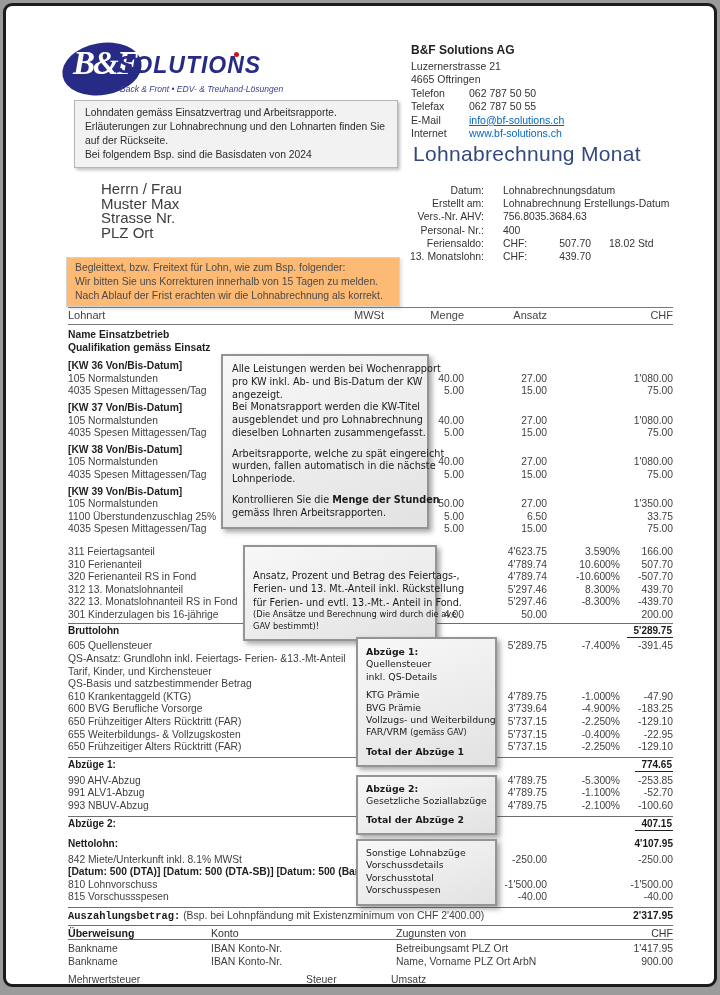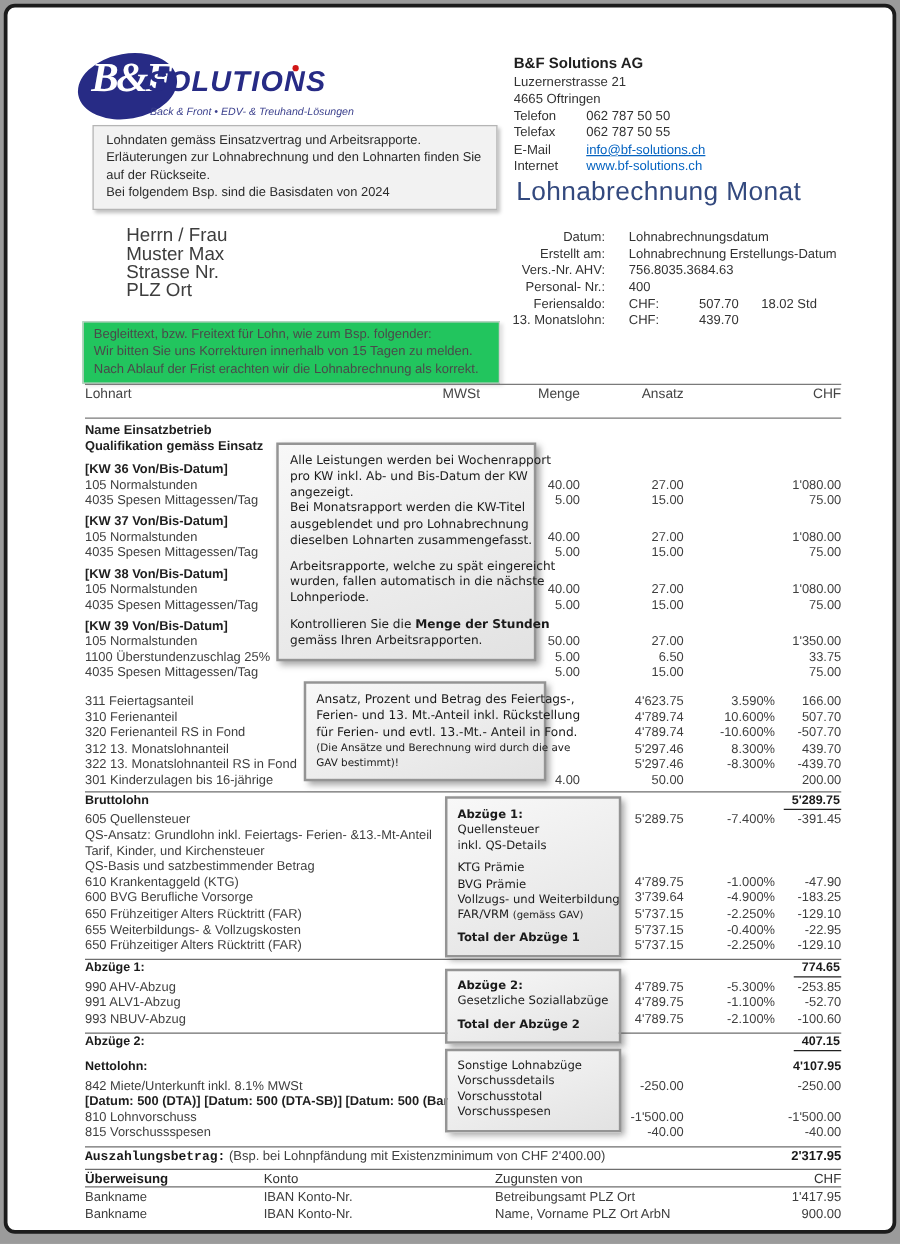--- a/index.html
+++ b/index.html
@@ -38,25 +38,25 @@
   .meta { position:absolute; left:388px; top:178px; width:280px; font-size:10.4px; color:#333; }
   .meta-row { position:relative; height:13.2px; line-height:13.2px; }
   .meta-label { position:absolute; left:0; width:90px; text-align:right; }
   .meta-val  { position:absolute; left:109px; }
   .meta-val2 { position:absolute; left:137px; width:60px; text-align:right; }
   .meta-val3 { position:absolute; left:215px; }
 
   
   .freitext { position:absolute; left:60px; top:251px; width:334px; border:1px solid #d2d2d2;
               box-shadow:2px 2px 3px rgba(0,0,0,.12); padding:3px 8px; font-size:10.4px;
-              line-height:14px; color:#4a4a4a; background:#22c55e; }
+              line-height:14px; color:#4a4a4a; background:#fdba74; }
 
   
   .lohn-table { position:absolute; left:62px; top:301px; width:605px; }
-  .thead { position:relative; height:28px; line-height:15px; border-top:1px solid #7a7a7a;
+  .thead { position:relative; height:18px; line-height:15px; border-top:1px solid #7a7a7a;
            border-bottom:1px solid #7a7a7a; font-size:11px; color:#444; }
   .cell { position:absolute; top:0; white-space:nowrap; }
   .lbl { left:0; }
   .cmw { right:289px; width:80px; text-align:right; }
   .cm  { right:209px; width:85px; text-align:right; }
   .ca  { right:126px; width:90px; text-align:right; }
   .cp  { right:53px;  width:85px; text-align:right; }
   .cc  { right:0;     width:85px; text-align:right; }
   .trow { position:relative; height:12.6px; line-height:12.6px; font-size:10.3px; color:#3f3f3f; }
   .trow.h .lbl { font-weight:bold; color:#1f1f1f; }
@@ -87,21 +87,21 @@
   
   .callout { position:absolute; background:linear-gradient(160deg,#f8f8f8 0%,#ececec 55%,#e2e2e2 100%);
              border:2px solid #949494; box-shadow:3px 3px 5px rgba(60,60,60,.45);
              color:#1a1a1a; z-index:6; font-family:"DejaVu Sans", sans-serif; }
   .cline { white-space:nowrap; }
   .cline.b, .cline .b { font-weight:bold; }
   .cline.sm { font-size:8.3px; line-height:11.5px; }
   .cline .sm { font-size:8px; }
   .cline.gap { margin-top:8px; }
   .co1 { left:215px; top:348px; width:208px; padding:7px 9px 8px; font-size:9.7px; line-height:12.75px; }
-  .co2 { left:237px; top:539px; width:194px; padding:6px 8px 7px; font-size:9.7px; line-height:13.4px; }
+  .co2 { left:237px; top:539px; width:194px; padding:22px 8px 7px; font-size:9.7px; line-height:13.4px; }
   .co3 { left:350px; top:631px; width:141px; padding:7px 8px 7px; font-size:9.3px; line-height:12.4px; }
   .co4 { left:350px; top:769px; width:141px; padding:6px 8px 7px; font-size:9.3px; line-height:12.4px; }
   .co4 .cline.gap, .co3 .cline.gap { margin-top:6px; }
   .co5 { left:350px; top:833px; width:141px; padding:6px 8px 7px; font-size:9.3px; line-height:12.4px; }
 </style>
 </head>
 <body>
 
 <div class="page">
 

